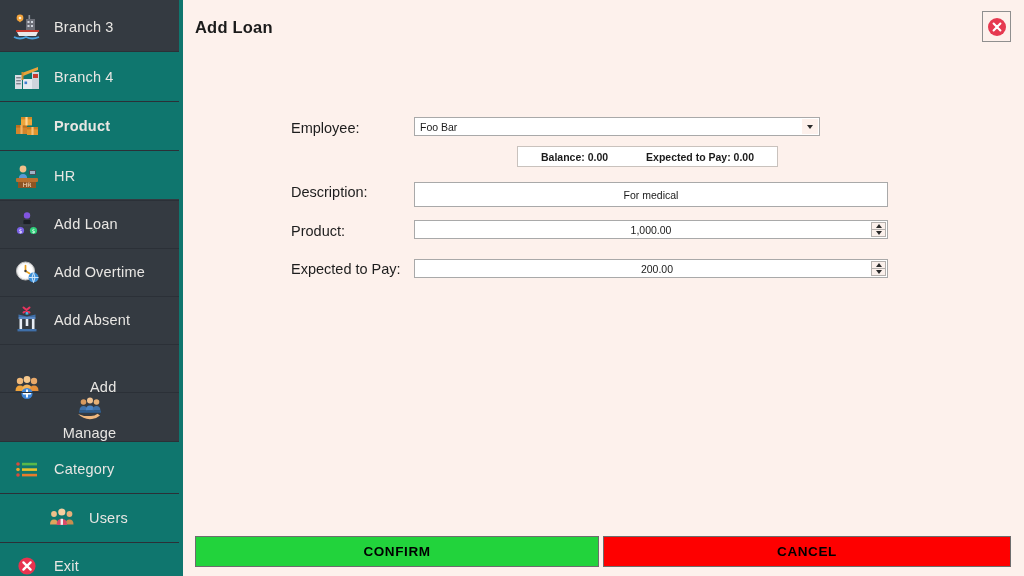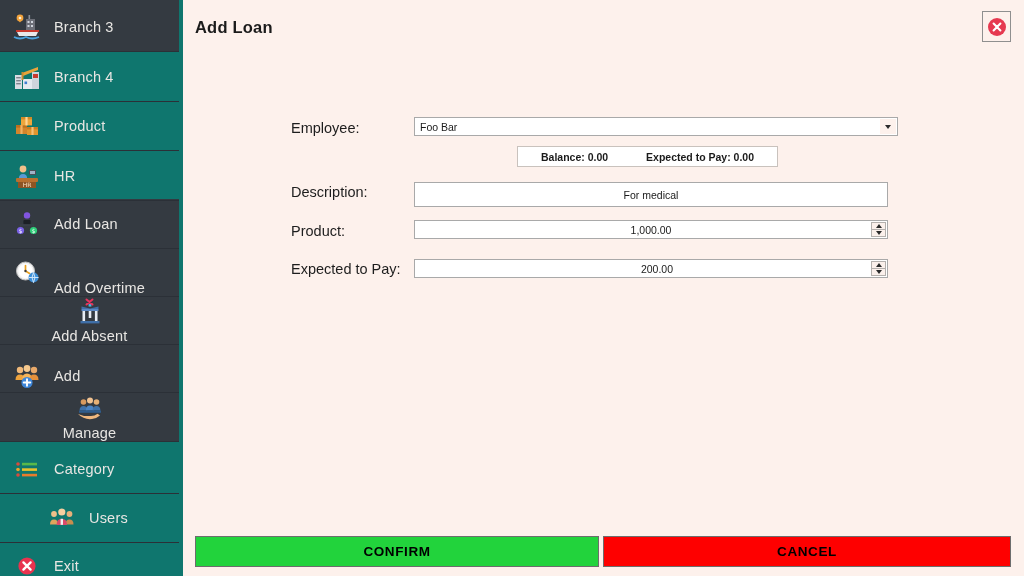--- a/index.html
+++ b/index.html
@@ -248,21 +248,21 @@
         <rect x="12.5" y="18.5" width="2.6" height="2.6" fill="#3f7fd1"></rect>
         <rect x="20" y="9" width="7" height="17" fill="#cfd5dd"></rect>
         <rect x="21" y="11" width="5" height="4" fill="#c9392e"></rect>
         <path d="M10 10 L26 4 L26 7 L11 13 Z" fill="#e8a43a"></path>
         <rect x="9.5" y="9" width="2" height="8" fill="#c98c2f"></rect>
       </svg>
           </span>
           <span class="sb-label">Branch 4</span>
         </div>
         <div class="sb-divider" style="top: 101px;"></div>
-        <div class="sb-item" style="top: 101px;">
+        <div class="sb-item" style="top: 101px; font-weight: bold;">
           <span class="sb-icon">
             <svg width="30" height="28" viewBox="0 0 30 28">
         <rect x="4" y="13" width="11" height="9" fill="#d2852c"></rect>
         <rect x="4" y="13" width="11" height="2.6" fill="#ba6f1f"></rect>
         <rect x="8.4" y="13" width="2.2" height="9" fill="#f0b263"></rect>
         <rect x="15" y="15" width="11" height="8" fill="#e0962f"></rect>
         <rect x="15" y="15" width="11" height="2.4" fill="#c77c22"></rect>
         <rect x="19.4" y="15" width="2.2" height="8" fill="#f7c176"></rect>
         <rect x="9" y="5" width="11" height="8.4" fill="#eda63c"></rect>
         <rect x="9" y="5" width="11" height="2.4" fill="#d18a26"></rect>
@@ -295,51 +295,51 @@
         <path d="M15 8.7 V10 M8.5 18 V15 H21.5 V18 M15 14.6 V15" stroke="#3a4049" stroke-width="1.5" fill="none"></path>
         <circle cx="8.5" cy="20.5" r="3.6" fill="#7a61e6"></circle>
         <text x="8.5" y="22.8" font-size="5.6" fill="#ffffff" text-anchor="middle" font-family="DejaVu Sans, sans-serif">$</text>
         <circle cx="21.5" cy="20.5" r="3.6" fill="#2fcf7a"></circle>
         <text x="21.5" y="22.8" font-size="5.6" fill="#ffffff" text-anchor="middle" font-family="DejaVu Sans, sans-serif">$</text>
       </svg>
           </span>
           <span class="sb-label">Add Loan</span>
         </div>
         <div class="sb-divider" style="top: 248px;"></div>
-        <div class="sb-item" style="top: 247px; align-items: flex-end;">
+        <div class="sb-item" style="top: 247px;">
           <span class="sb-icon">
             <svg width="30" height="28" viewBox="0 0 30 28">
         <circle cx="13.5" cy="13" r="9" fill="#f2f2f2" stroke="#bdbdbd" stroke-width="1"></circle>
         <circle cx="13.5" cy="13" r="7" fill="#ffffff"></circle>
         <path d="M13.5 13 L13.5 7.5 M13.5 13 L17.6 15.4" stroke="#e8a020" stroke-width="1.7" stroke-linecap="round"></path>
         <circle cx="13.5" cy="13" r="1.2" fill="#3b3b3b"></circle>
         <circle cx="21.5" cy="19.5" r="5" fill="#3d8fd8"></circle>
         <path d="M16.5 19.5 H26.5 M21.5 14.5 q3 5 0 10 q-3 -5 0 -10" stroke="#cfe6fa" stroke-width="1" fill="none"></path>
       </svg>
           </span>
           <span class="sb-label">Add Overtime</span>
         </div>
         <div class="sb-divider" style="top: 296px;"></div>
-        <div class="sb-item" style="top: 295px; flex-direction: column;">
+        <div class="sb-item" style="top: 295px;">
           <span class="sb-icon">
             <svg width="30" height="28" viewBox="0 0 30 28">
         <path d="M6.5 8.5 L15 10.5 L23.5 8.5 L23.5 11 L6.5 11 Z" fill="#3f6fa8"></path>
         <rect x="13.6" y="6" width="2.8" height="2.6" fill="#45b3e0"></rect>
         <rect x="6.5" y="11" width="17" height="2" fill="#5a88c4"></rect>
         <rect x="7.5" y="13" width="2.6" height="10" fill="#e8edf4"></rect>
         <rect x="13.7" y="13" width="2.6" height="7" fill="#e8edf4"></rect>
         <rect x="19.9" y="13" width="2.6" height="10" fill="#e8edf4"></rect>
         <rect x="5.5" y="23" width="19" height="2.4" fill="#3f6fa8"></rect>
         <path d="M11.5 1.5 L17.5 6.5 M17.5 1.5 L11.5 6.5" stroke="#e8345e" stroke-width="2" stroke-linecap="round"></path>
       </svg>
           </span>
           <span class="sb-label">Add Absent</span>
         </div>
         <div class="sb-divider" style="top: 344px;"></div>
-        <div class="sb-item" style="top: 351px;">
+        <div class="sb-item" style="top: 362px; gap: 36px;">
           <span class="sb-icon">
             <svg width="30" height="28" viewBox="0 0 30 28">
         <circle cx="8" cy="8" r="3.2" fill="#f0b97a"></circle>
         <circle cx="15" cy="6.5" r="3.4" fill="#f6c98e"></circle>
         <circle cx="22" cy="8" r="3.2" fill="#e9a96a"></circle>
         <path d="M3.5 18 q0-5.5 4.5-5.5 t4.5 5.5 Z" fill="#efa33c"></path>
         <path d="M10.2 17.5 q0-6 4.8-6 t4.8 6 Z" fill="#f4b45a"></path>
         <path d="M17.5 18 q0-5.5 4.5-5.5 t4.5 5.5 Z" fill="#e5903b"></path>
         <circle cx="15" cy="20.5" r="5.6" fill="#3e86d8"></circle>
         <path d="M15 17.2 V23.8 M11.7 20.5 H18.3" stroke="#ffffff" stroke-width="1.9" stroke-linecap="round"></path>
@@ -411,21 +411,21 @@
       <div id="page-title">Add Loan</div>
       <div id="close-button">
         <svg width="20" height="20" viewBox="0 0 20 20">
           <circle cx="10" cy="10" r="9" fill="#e63950"></circle>
           <path d="M6.6 6.6 L13.4 13.4 M13.4 6.6 L6.6 13.4" stroke="#ffffff" stroke-width="2.1" stroke-linecap="round"></path>
         </svg>
       </div>
     </div>
 
     <div class="row-label" style="left:108px; top:120px;">Employee:</div>
-    <div class="field" style="left:231px; top:117px; width:484px; height:19px;">
+    <div class="field" style="left:231px; top:117px; width:406px; height:19px;">
       <span class="val val-left">Foo Bar</span>
       <span class="combo-arrow">
         <span class="tri-down"></span>
       </span>
     </div>
 
     <div id="info-bar">
       <span>Balance: 0.00</span>
       <span>Expected to Pay: 0.00</span>
     </div>

